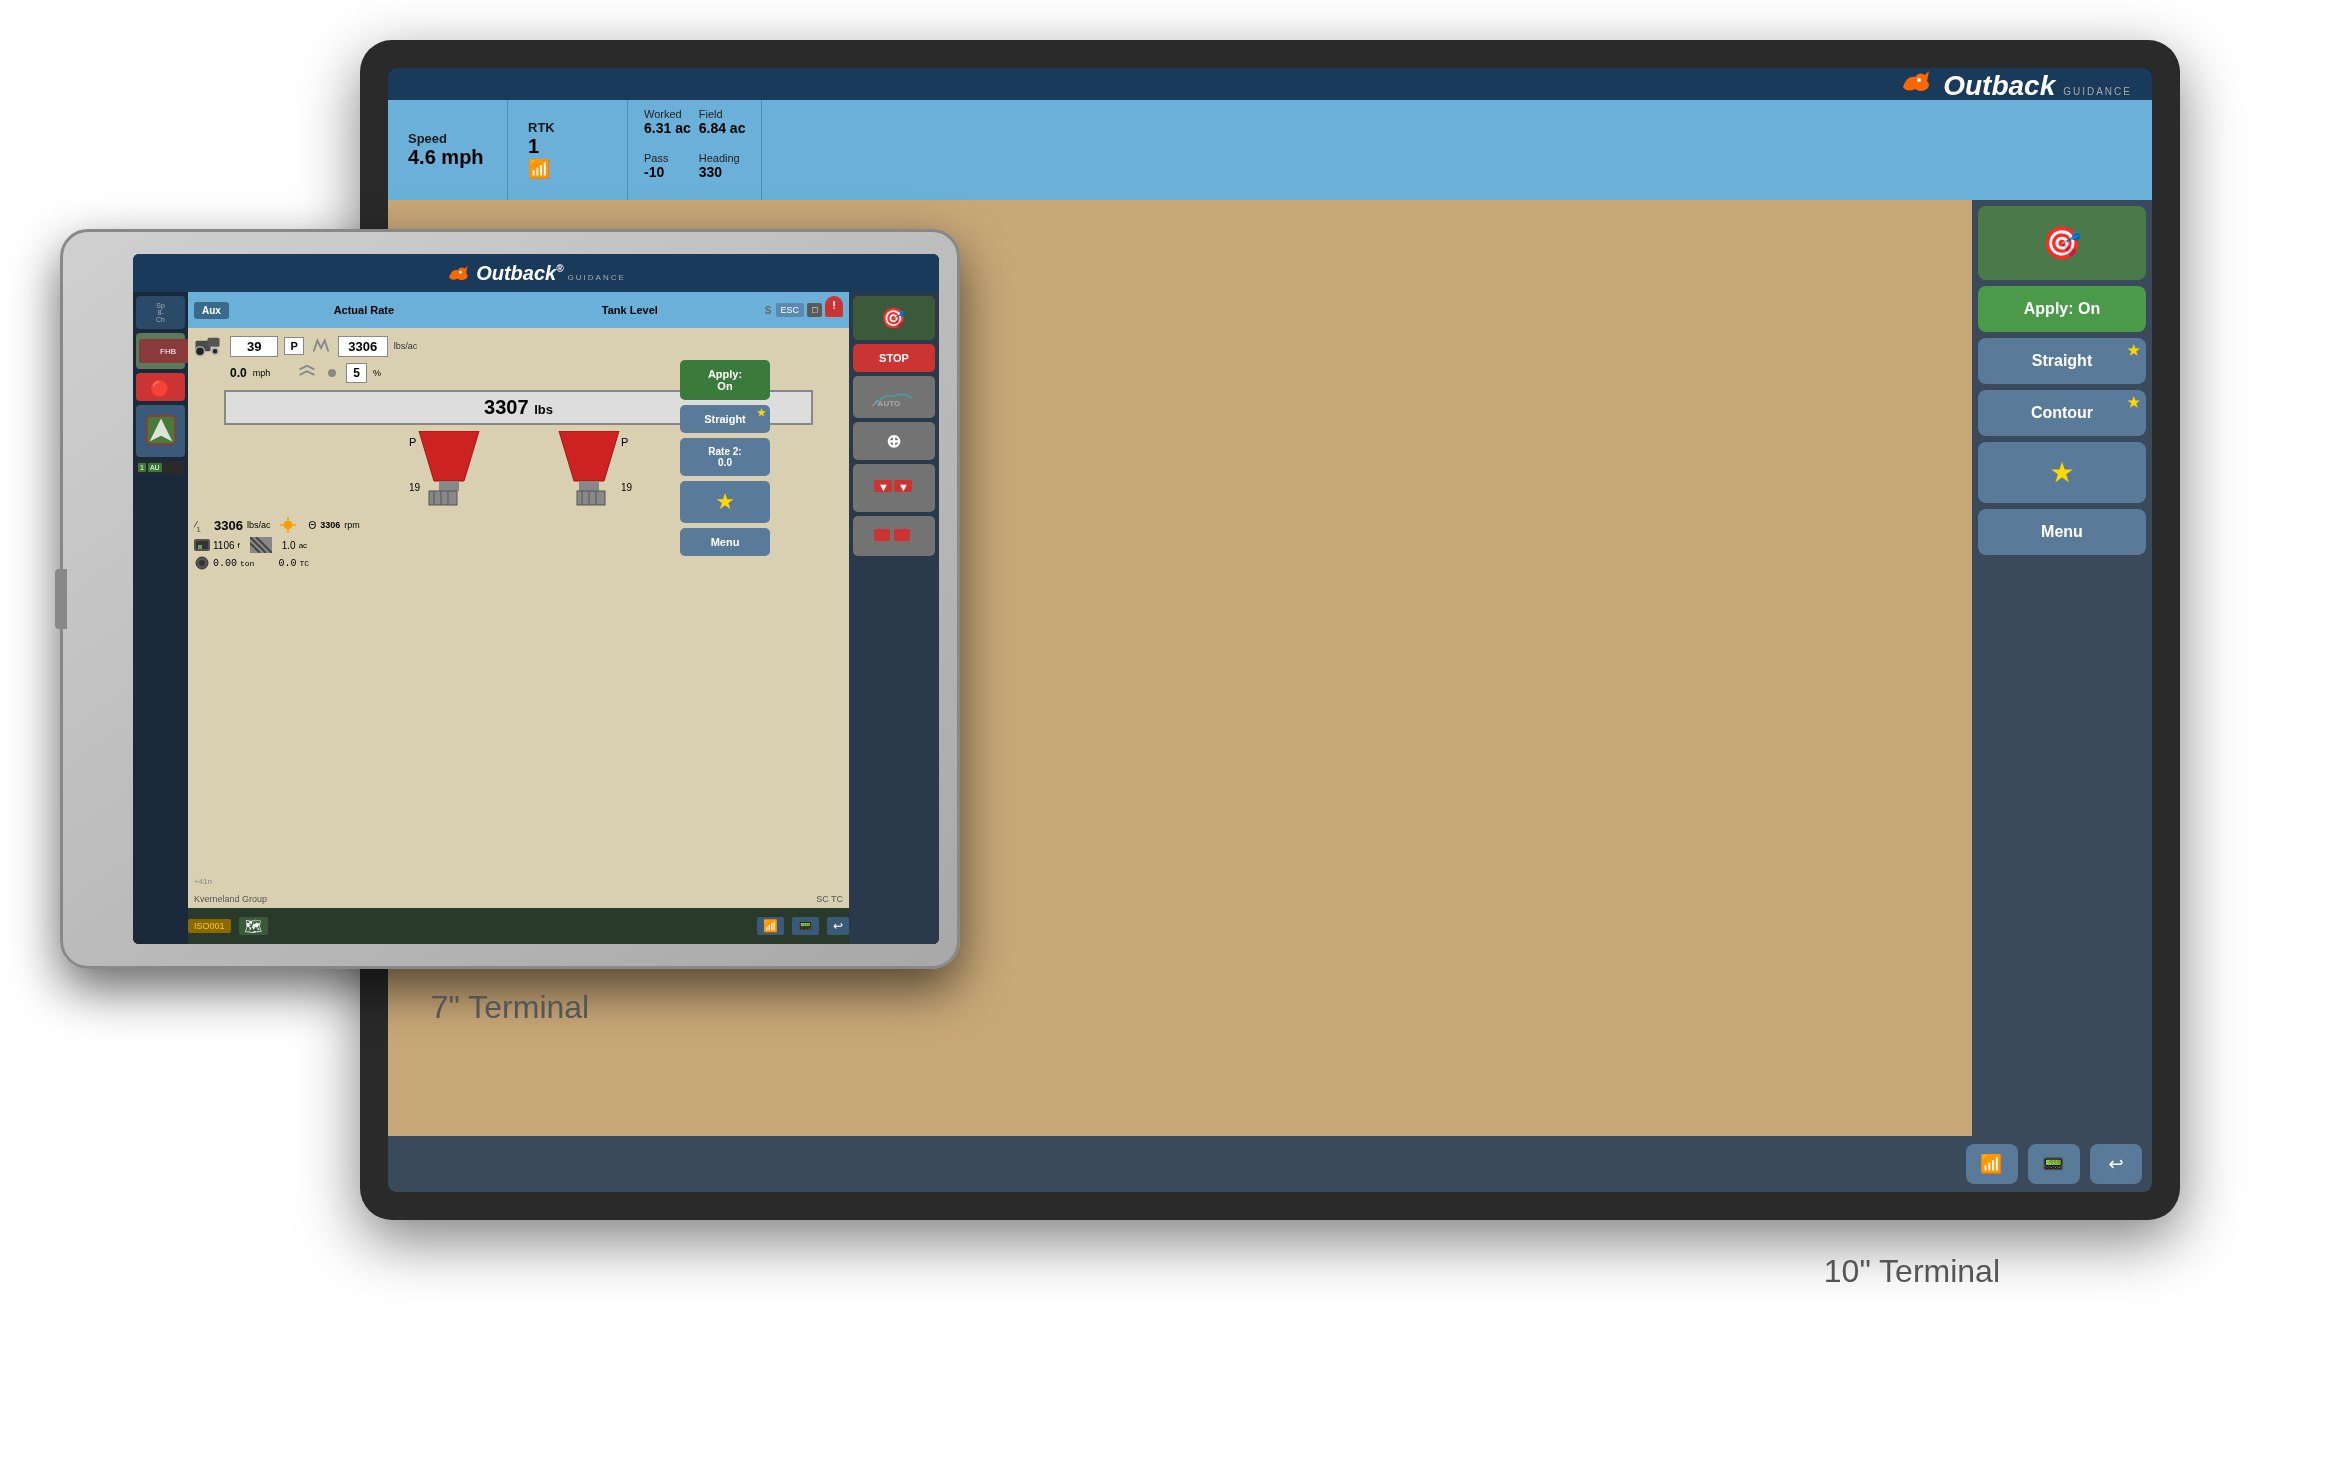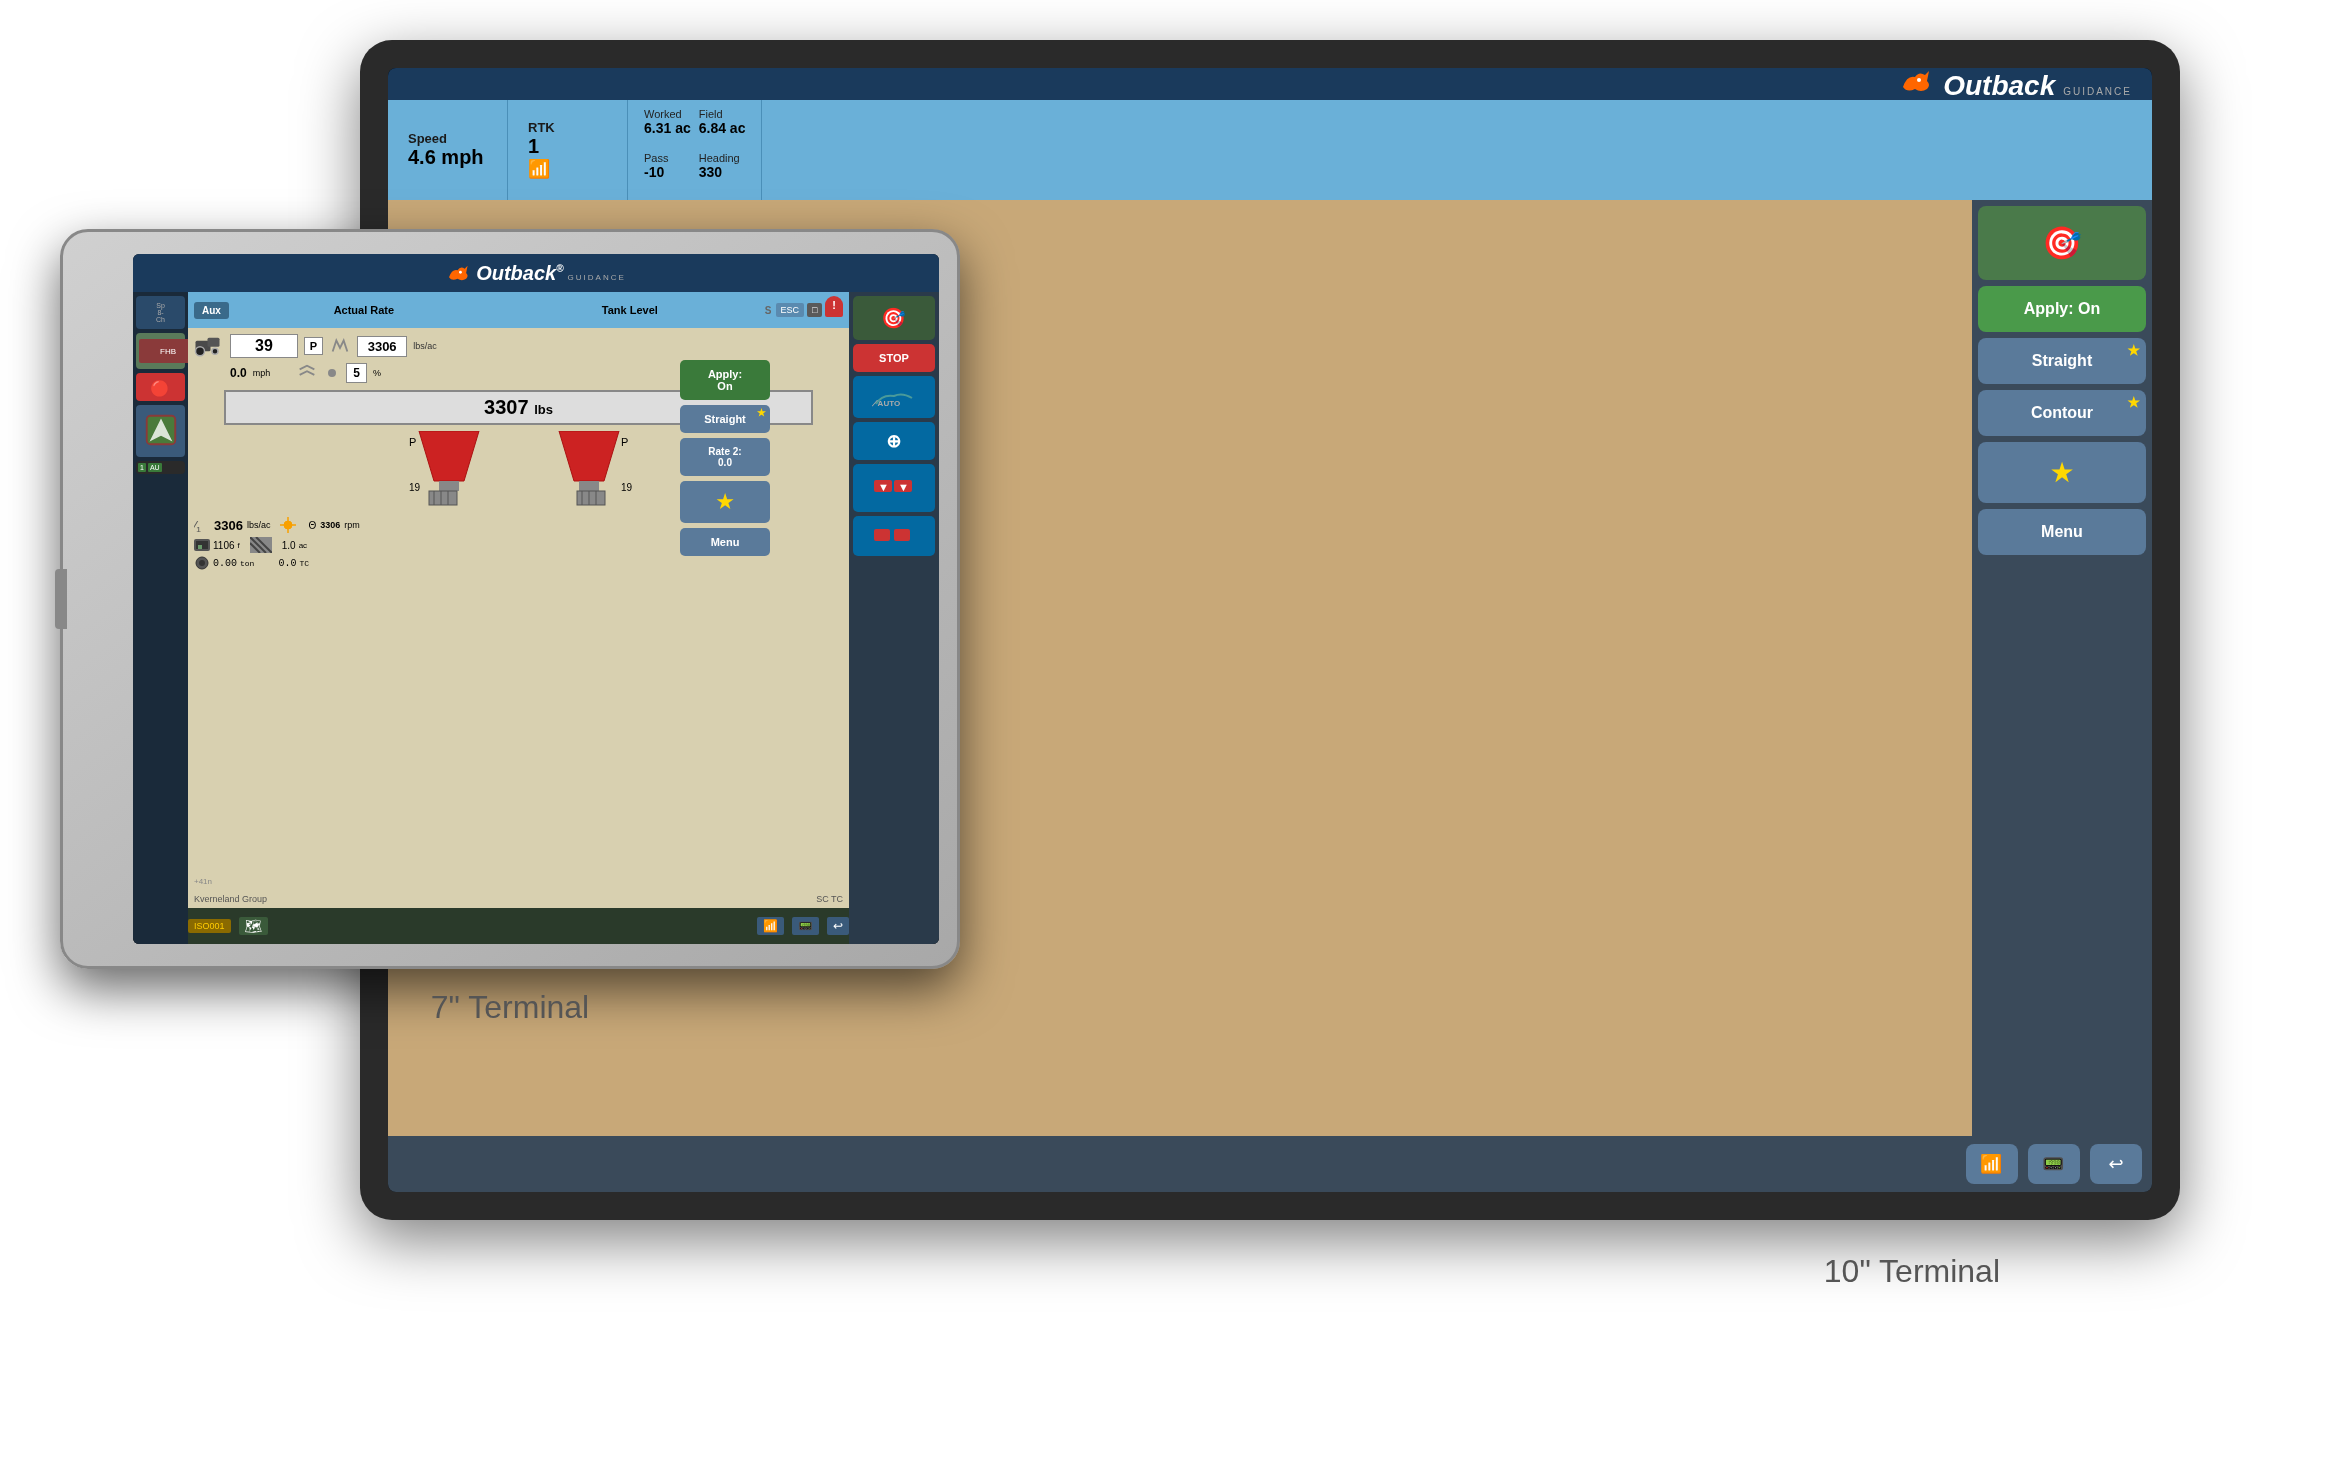--- a/index.html
+++ b/index.html
@@ -268,21 +268,21 @@
     .t7-right-panel {
       width: 90px;
       background: #2a3a4a;
       display: flex;
       flex-direction: column;
       gap: 4px;
       padding: 4px;
       flex-shrink: 0;
     }
     .t7-r-btn {
-      background: #0369a1;
+      background: #737373;
       color: white;
       font-size: 10px;
       font-weight: bold;
       border-radius: 5px;
       padding: 8px 4px;
       text-align: center;
       cursor: pointer;
       position: relative;
     }
 
@@ -506,21 +506,21 @@
         <div style="flex:1;background:#d8d0b0;padding:6px;font-size:10px;color:#000;position:relative;overflow:hidden;">
 
           <div style="display:flex;align-items:center;gap:6px;margin-bottom:4px;">
 
             <svg width="30" height="24" viewBox="0 0 40 30">
               <rect x="2" y="8" width="20" height="14" rx="2" fill="#4a4a4a"></rect>
               <circle cx="8" cy="22" r="6" fill="#222" stroke="#aaa" stroke-width="2"></circle>
               <circle cx="28" cy="22" r="4" fill="#222" stroke="#aaa" stroke-width="2"></circle>
               <rect x="18" y="4" width="16" height="12" rx="2" fill="#555"></rect>
             </svg>
-            <div style="background:white;border:1px solid #888;padding:2px 24px;font-size:16px;font-weight:bold;min-width:40px;text-align:center;">39</div>
+            <div style="background:white;border:1px solid #888;padding:2px 16px;font-size:13px;font-weight:bold;min-width:40px;text-align:center;">39</div>
 
             <div style="background:white;border:1px solid #888;padding:2px 5px;font-size:11px;font-weight:bold;">P</div>
 
             <svg width="22" height="22" viewBox="0 0 24 24">
               <rect width="24" height="24" fill="none"></rect>
               <path d="M4 18 L8 6 L12 14 L16 6 L20 18" stroke="#888" stroke-width="2" fill="none"></path>
             </svg>
             <div style="background:white;border:1px solid #888;padding:2px 8px;font-size:13px;font-weight:bold;min-width:50px;text-align:center;">3306</div>
             <div style="font-size:9px;color:#333;">lbs/ac</div>
           </div>

